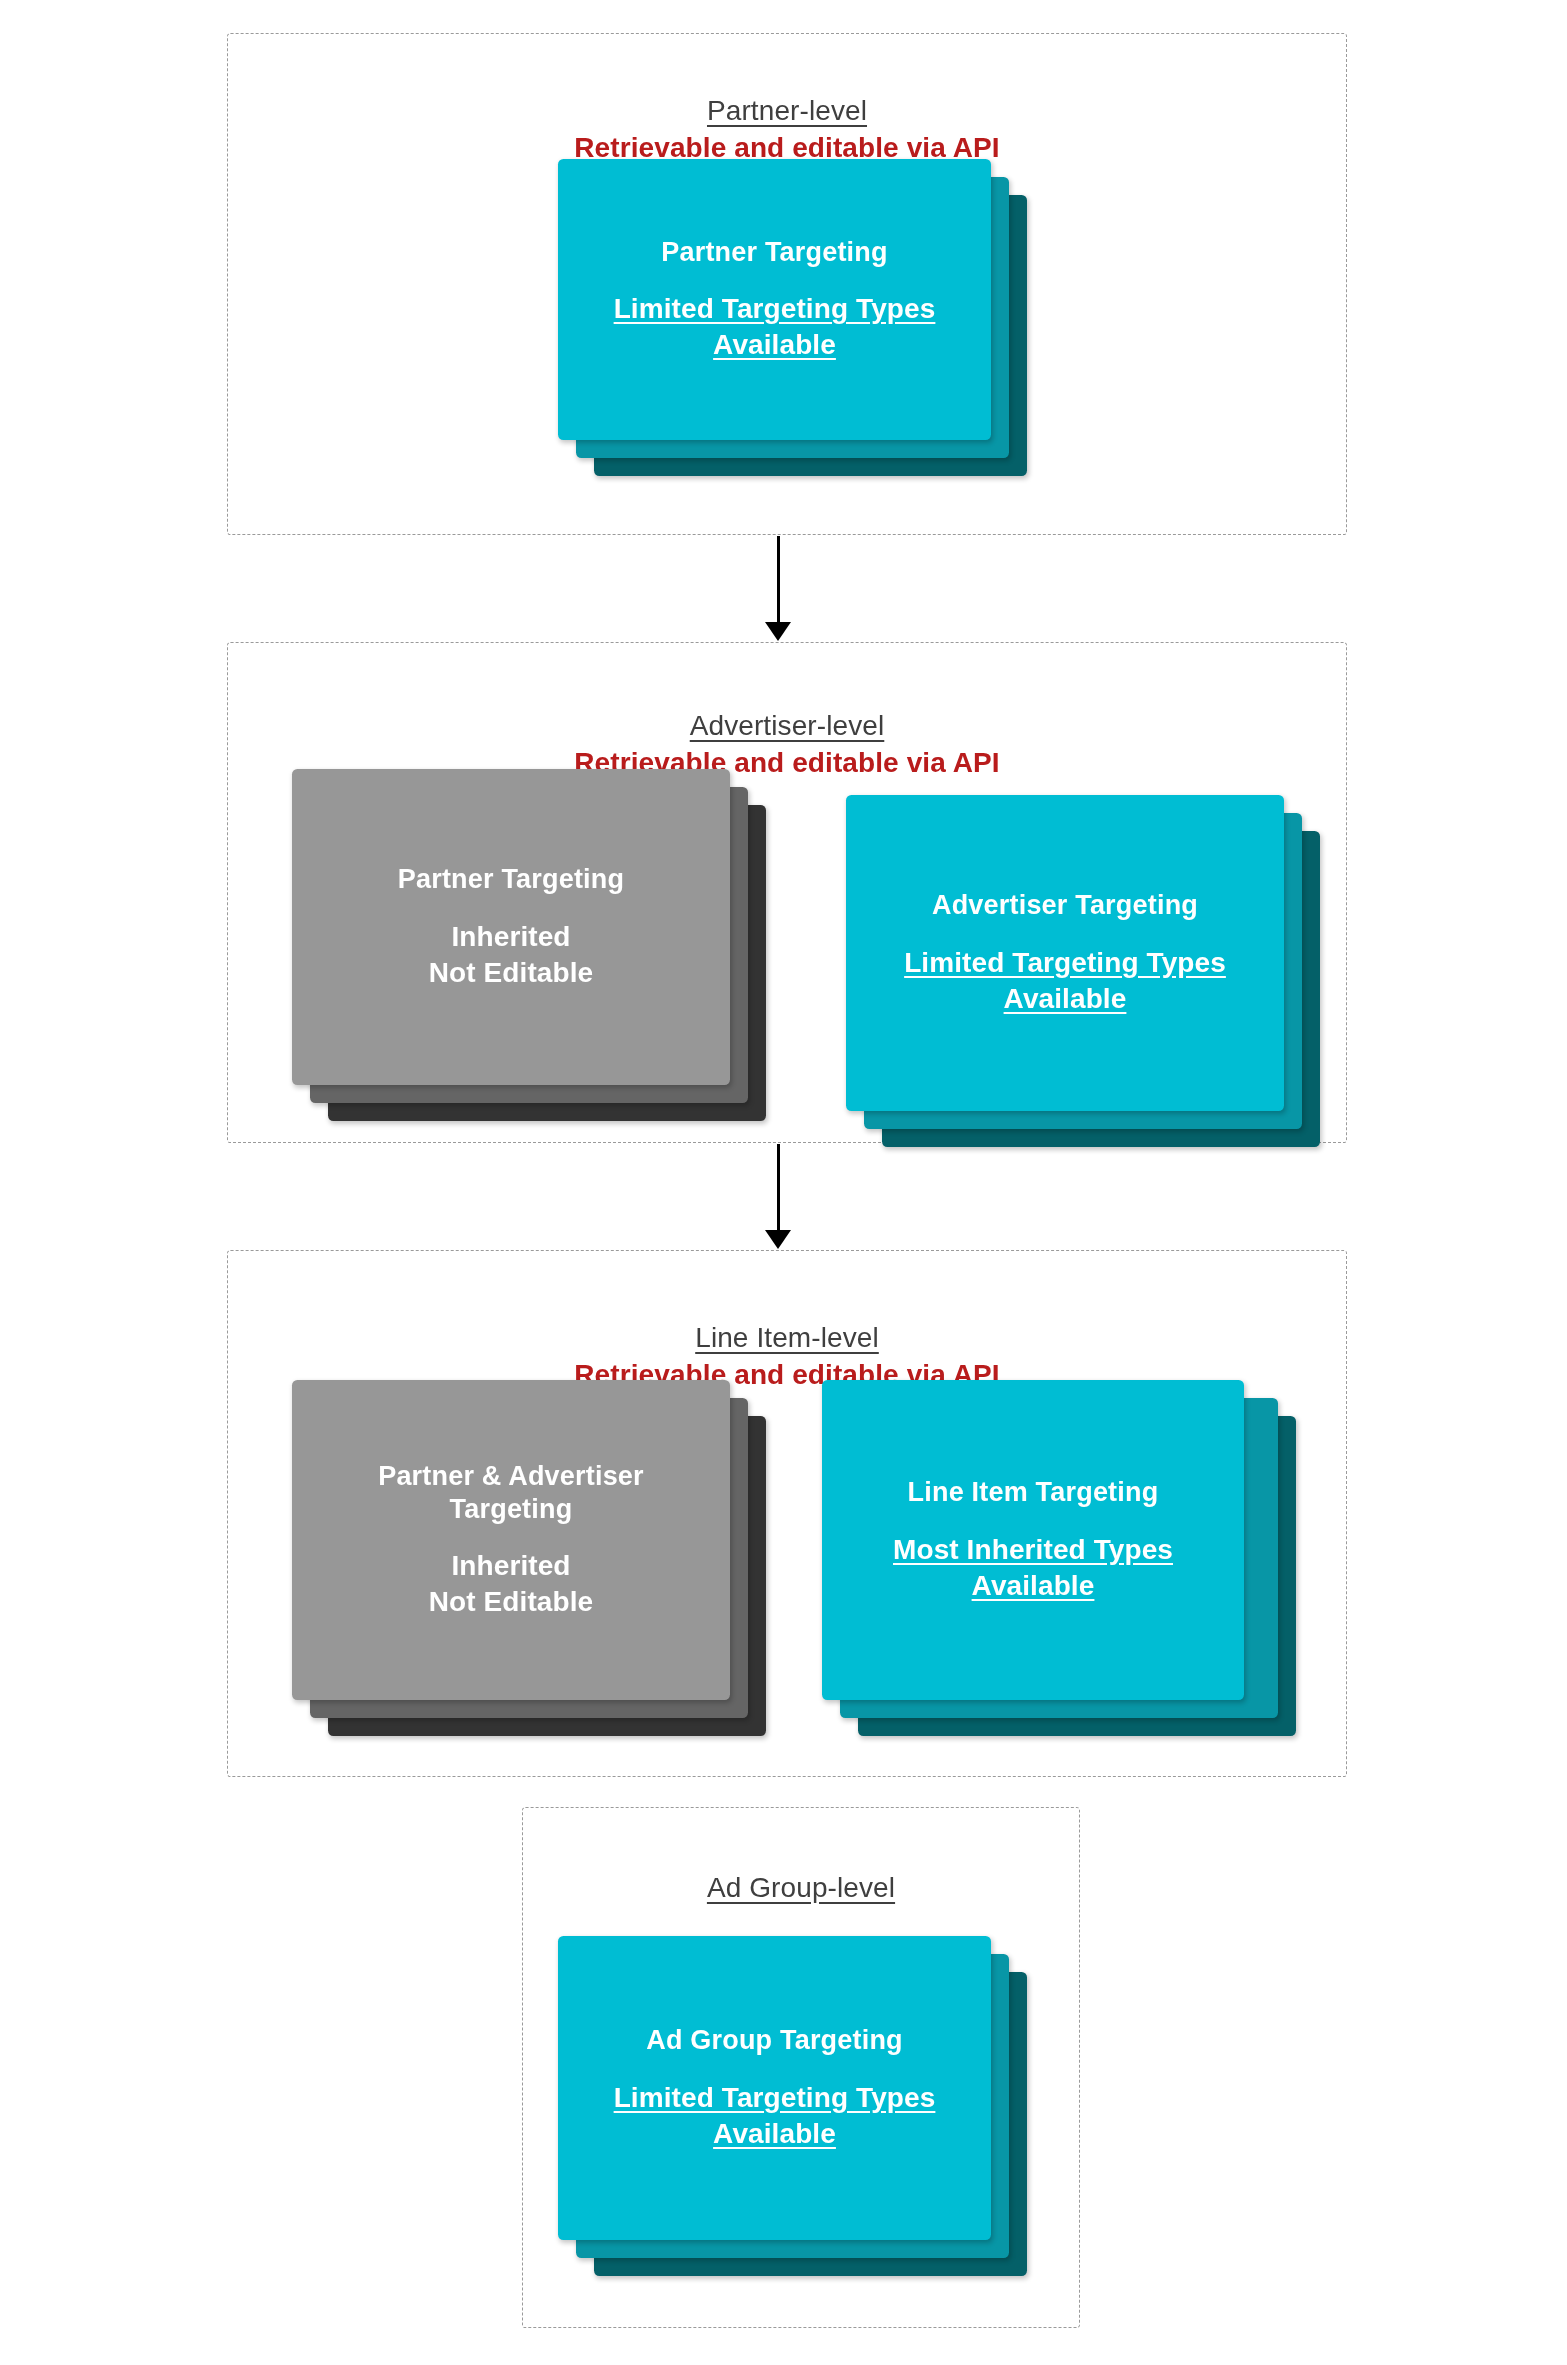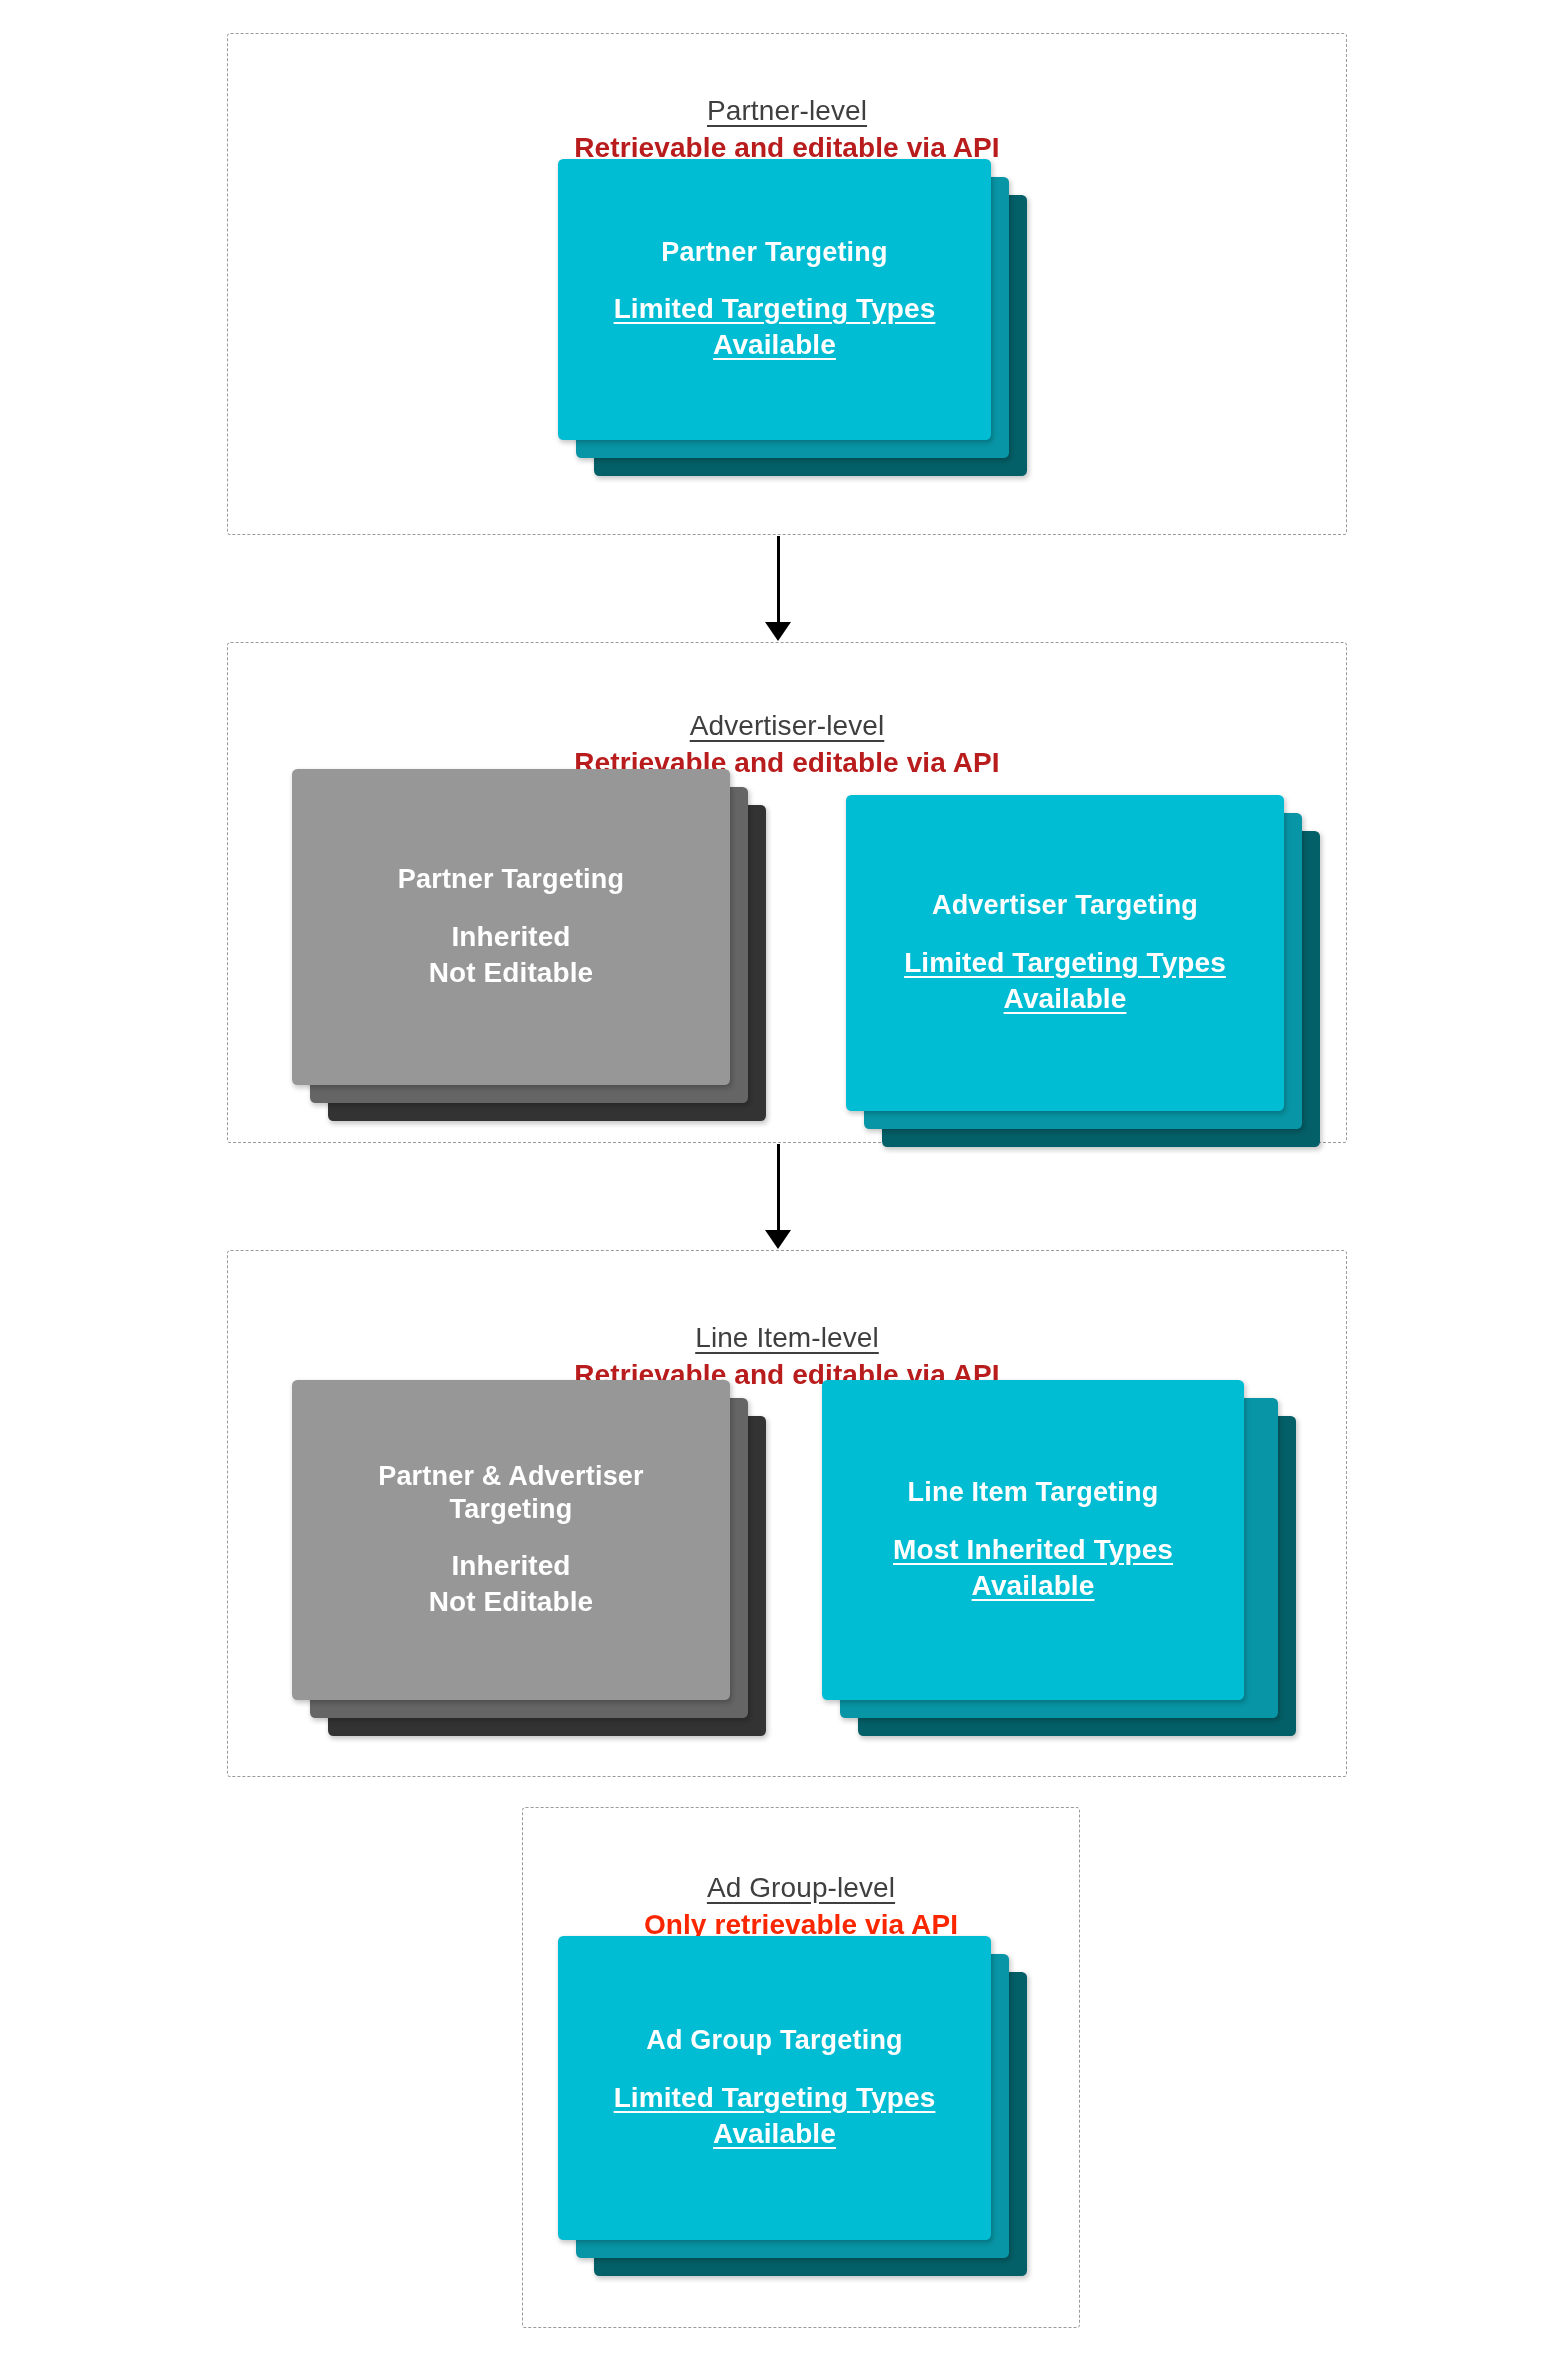--- a/index.html
+++ b/index.html
@@ -231,21 +231,20 @@
         <div class="card-title">Line Item Targeting</div>
         <div class="card-note underlined">Most Inherited Types Available</div>
       </div>
     </div>
   </div>
 
   <div class="level-box" style="left:522px; top:1807px; width:558px; height:521px;"></div>
 
   <div class="level-header" style="left:522px; top:1831px; width:558px;">
     <span class="level-title">Ad Group-level</span>
-    <span class="level-sub alert">Only retrievable via API</span>
   </div>
 
   <div class="card-stack cyan" style="left:558px; top:1936px; width:469px; height:339px;">
     <div class="layer back" style="width:433px; height:304px;"></div>
     <div class="layer mid" style="width:433px; height:304px;"></div>
     <div class="layer front" style="width:433px; height:304px;">
       <div class="card-body">
         <div class="card-title">Ad Group Targeting</div>
         <div class="card-note underlined">Limited Targeting Types Available</div>
       </div>

